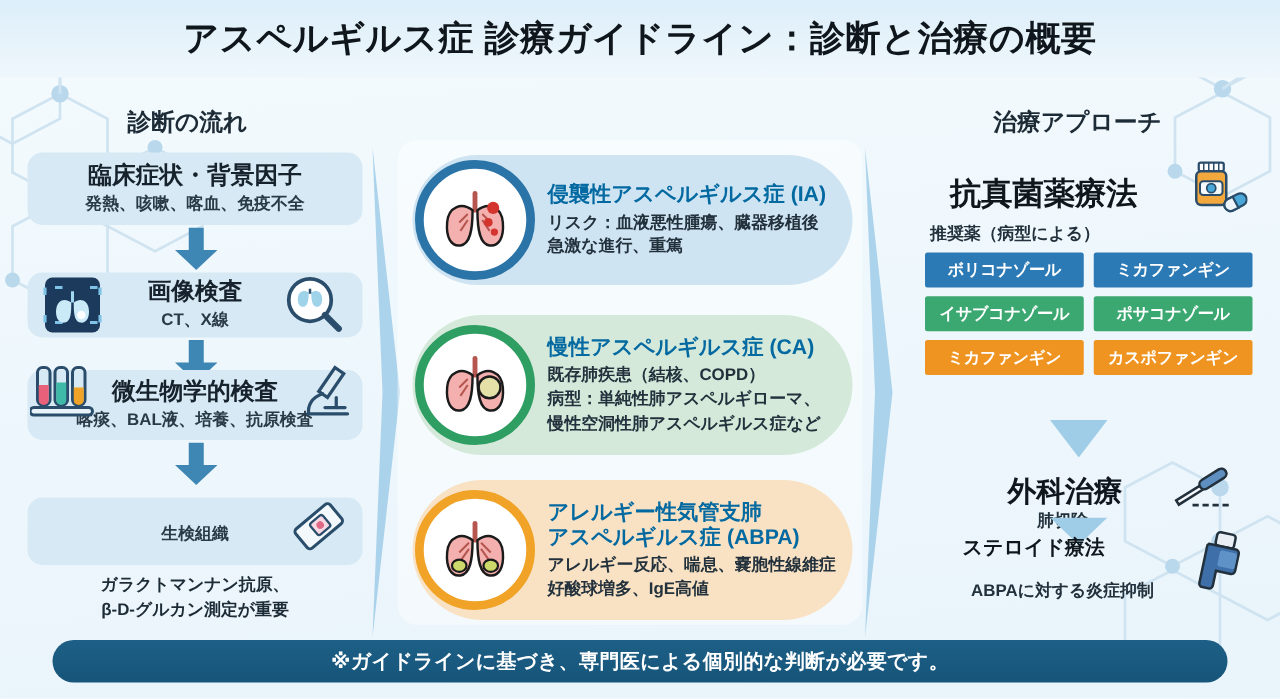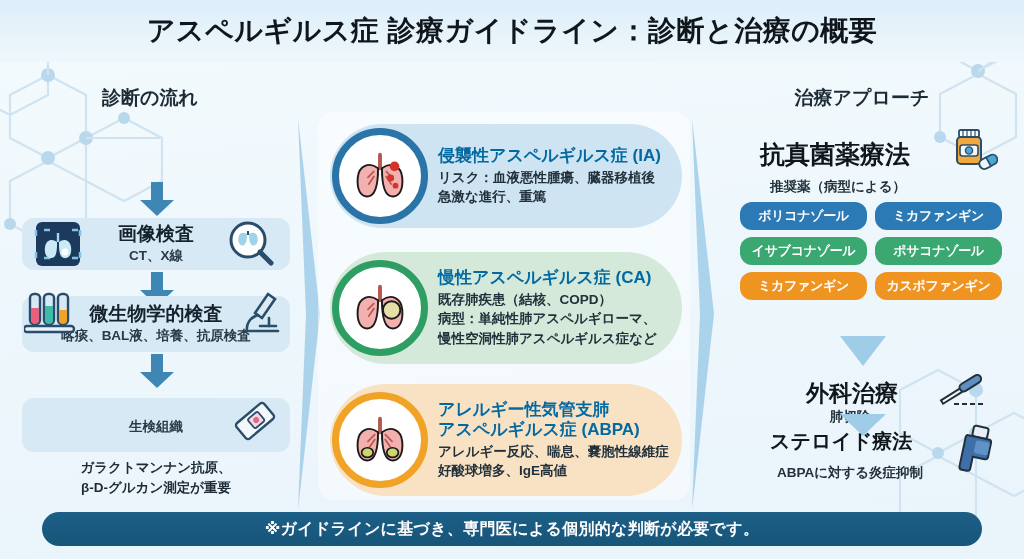--- a/index.html
+++ b/index.html
@@ -90,38 +90,38 @@
 
   
   .rtitle {
     position:absolute; font-size:25px; font-weight:700; color:#10171c; white-space:nowrap;
   }
   .rsub {
     position:absolute; font-size:13.5px; font-weight:700; color:#22313c;
     text-align:center; white-space:nowrap;
   }
   #rt1 { left:760px; top:138px; }
-  #rs1 { left:688px; top:178px; width:300px; }
+  #rs1 { left:662px; top:178px; width:300px; }
 
   .drugs {
     position:absolute; left:740px; top:202px; width:262px;
     display:grid; grid-template-columns:1fr 1fr; gap:7px 8px;
   }
   .pill {
-    height:28px; border-radius:12px; color:#fff;
+    height:28px; border-radius:2px; color:#fff;
     font-size:13px; font-weight:700; letter-spacing:-.3px;
     display:flex; align-items:center; justify-content:center; white-space:nowrap;
   }
   .pill.blue   { background:#2c7ab5; }
   .pill.green  { background:#3aa870; }
   .pill.orange { background:#ef9421; }
 
   #rt2 { left:806px; top:378px; font-size:23px; }
   #rs2 { left:700px; top:408px; width:300px; }
-  #rt3 { left:770px; top:428px; font-size:20px; }
+  #rt3 { left:770px; top:428px; font-size:16px; }
   #rs3 { left:700px; top:464px; width:300px; }
 
   .rarrow { position:absolute; width:46px; }
   #rar1 { left:840px; top:336px; }
   #rar2 { left:840px; top:414px; }
 
   
   .footer {
     position:absolute; left:42px; top:512px; width:940px; height:34px;
     background: linear-gradient(180deg,#1d5f86 0%, #17557a 100%);
@@ -175,20 +175,24 @@
 
   <svg class="chev" style="left:296px; top:118px; width:26px; height:392px;" viewBox="0 0 26 392">
     <polygon points="2,0 24,196 2,392 10,196" fill="#9fcde8" opacity=".85"></polygon>
   </svg>
   <svg class="chev" style="left:690px; top:118px; width:26px; height:392px;" viewBox="0 0 26 392">
     <polygon points="2,0 24,196 2,392 10,196" fill="#9fcde8" opacity=".85"></polygon>
   </svg>
 
   <div class="midpanel"></div>
 
+  <div class="flowbox" id="fb1">
+    <div class="ft">臨床症状・背景因子</div>
+    <div class="fs">発熱、咳嗽、喀血、免疫不全</div>
+  </div>
 
   <svg class="dnarrow" id="ar1" viewBox="0 0 34 34" height="34">
     <polygon points="11,0 23,0 23,18 34,18 17,34 0,18 11,18" fill="#3e87b5"></polygon>
   </svg>
 
   <div class="flowbox" id="fb2">
     <div class="ft">画像検査</div>
     <div class="fs">CT、X線</div>
   </div>
 

